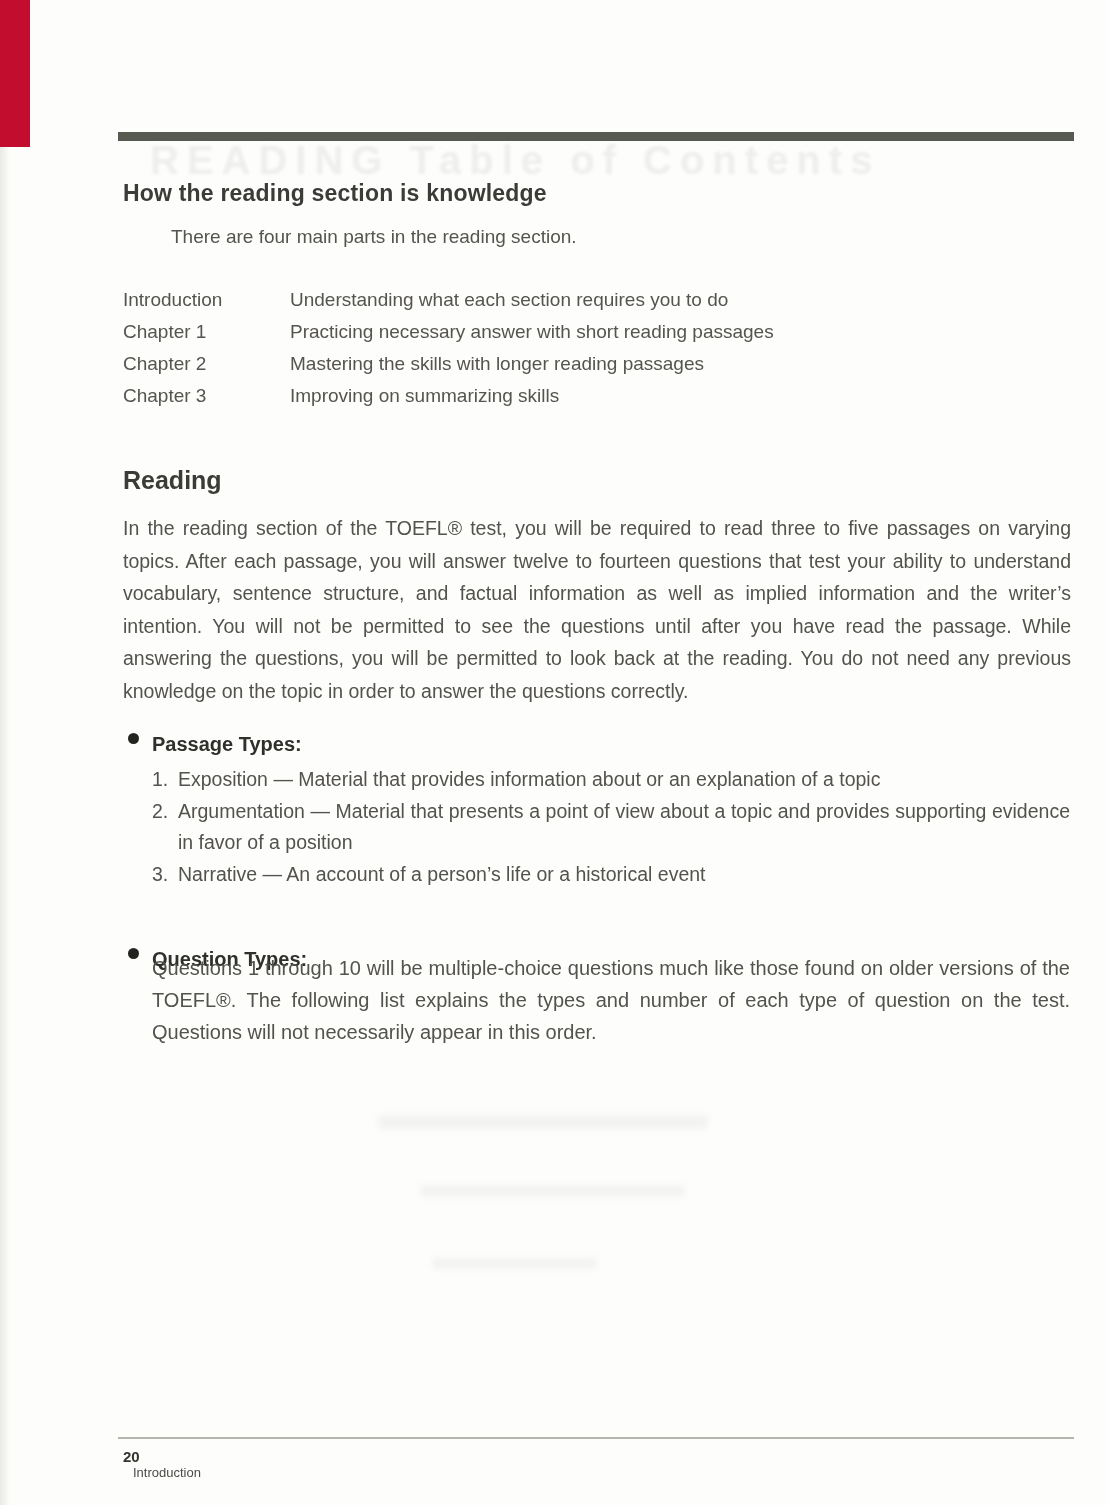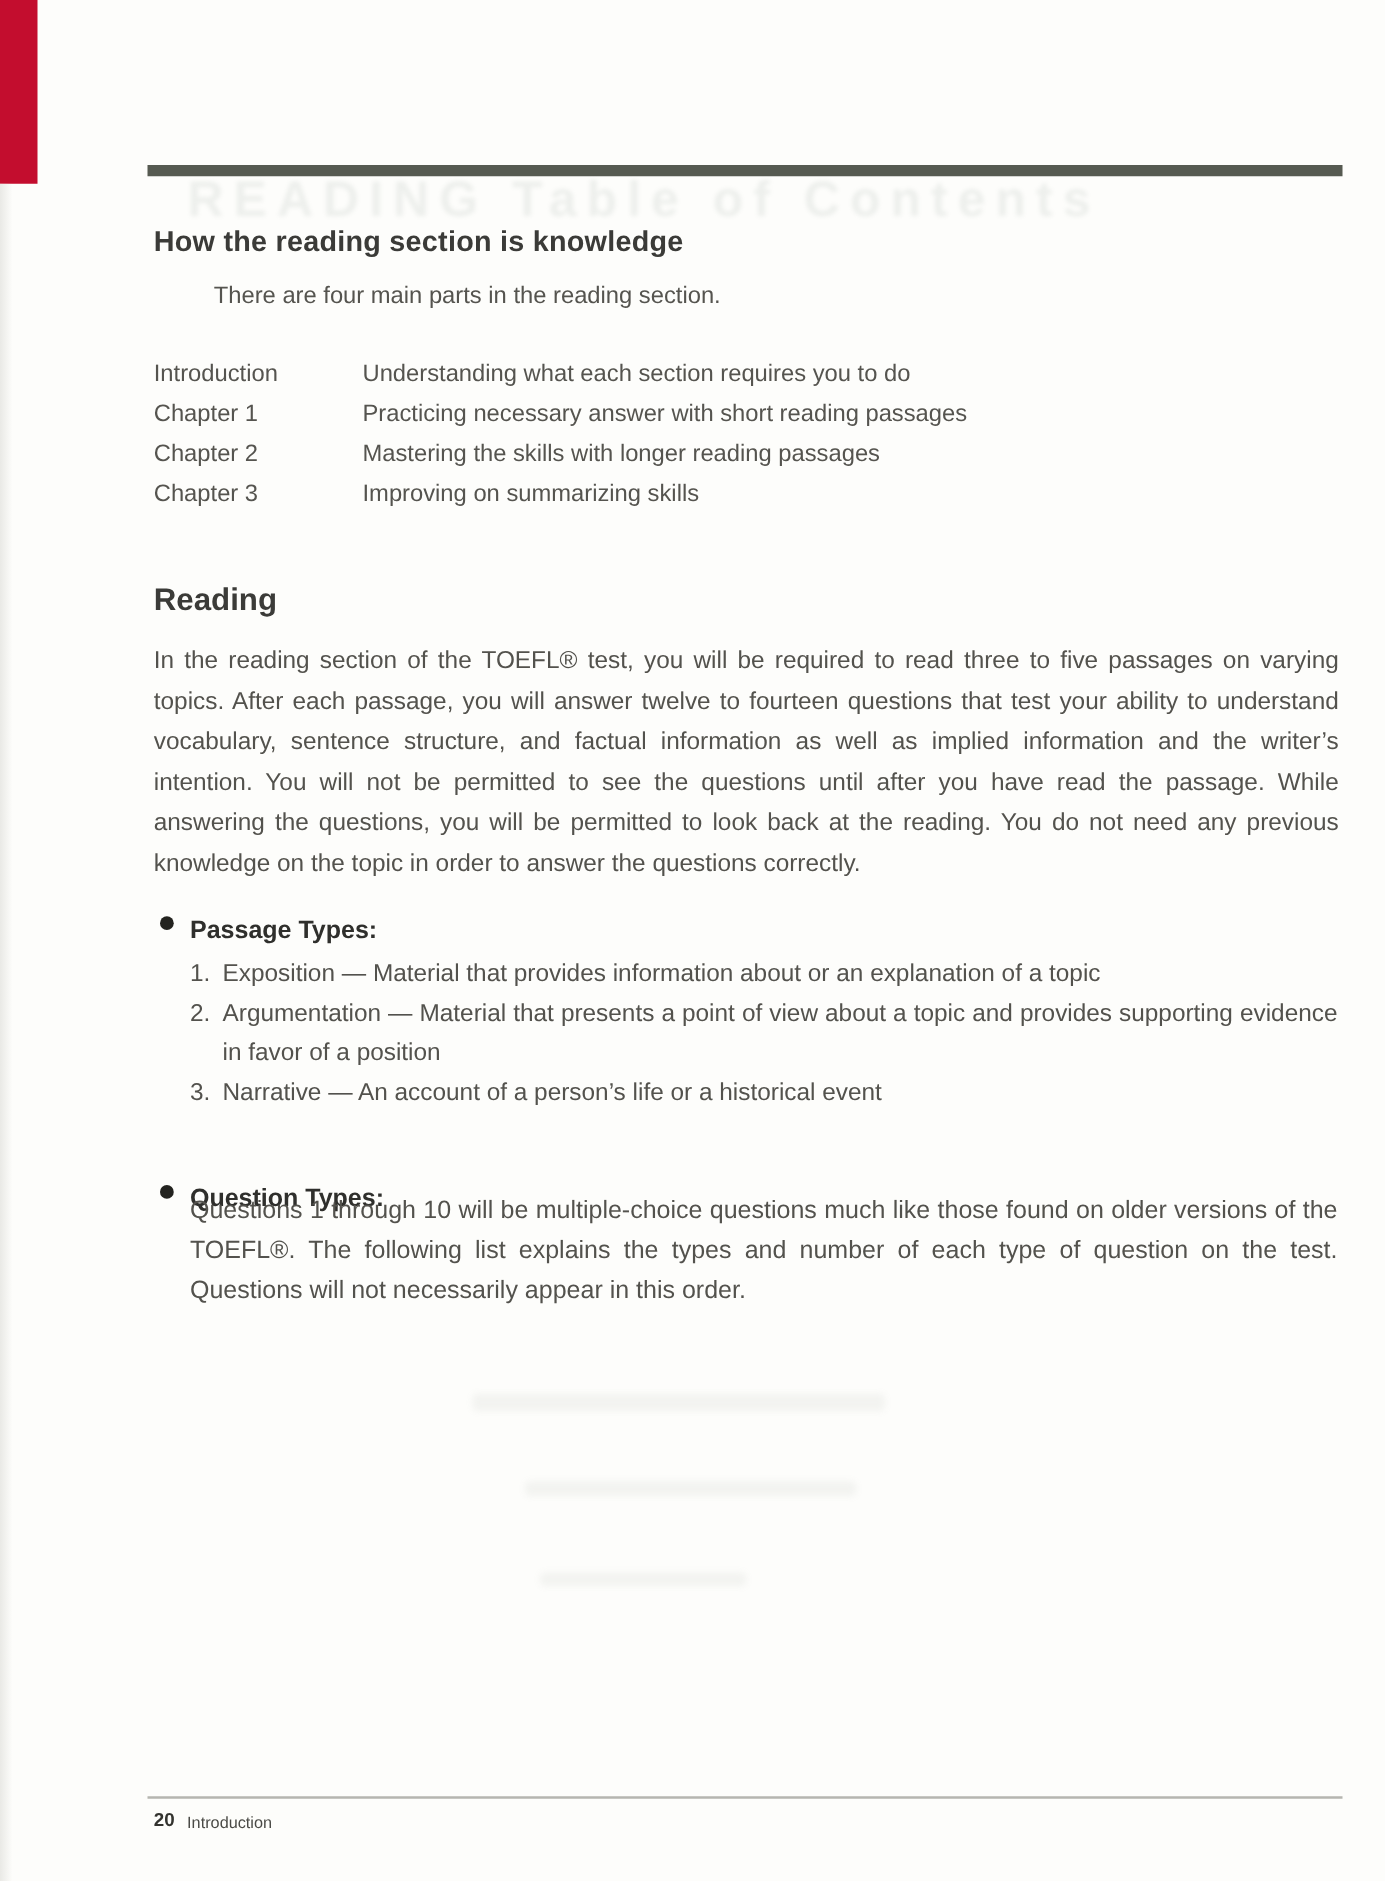--- a/index.html
+++ b/index.html
@@ -79,21 +79,21 @@
   .bleed { position:absolute; background:#9aa096; opacity:0.10; filter:blur(3px); border-radius:4px; }
   .bleed1 { left:378px; top:1115px; width:330px; height:14px; }
   .bleed2 { left:420px; top:1185px; width:265px; height:12px; }
   .bleed3 { left:432px; top:1258px; width:165px; height:11px; }
   .footer-rule {
     position:absolute; left:118px; top:1437px; width:956px; height:2px;
     background:#b5b5b0;
   }
   .footer {
     position:absolute; left:123px; top:1448px;
-    display:flex; align-items:flex-end;
+    display:flex; align-items:flex-start;flex-direction:column;
   }
   .footer-num { font-size:15px; font-weight:bold; color:#33332f; }
   .footer-label { font-size:13px; color:#4a4a46; margin-left:10px; }
 </style>
 </head>
 <body>
 
 <div class="page">
 
   <div class="red-strip"></div>

